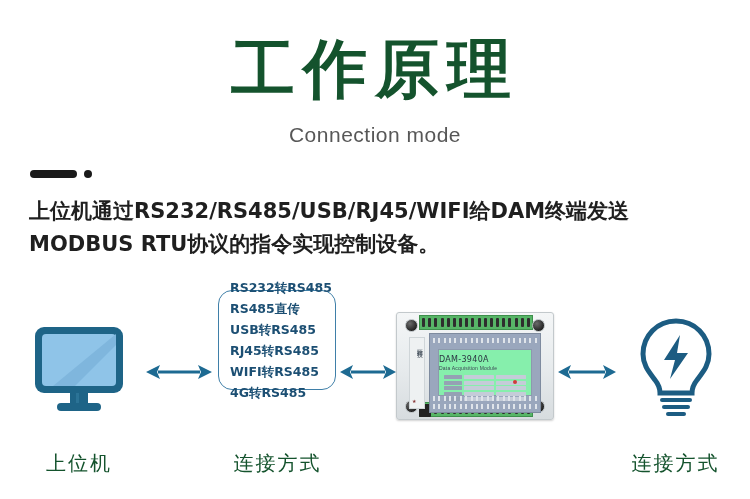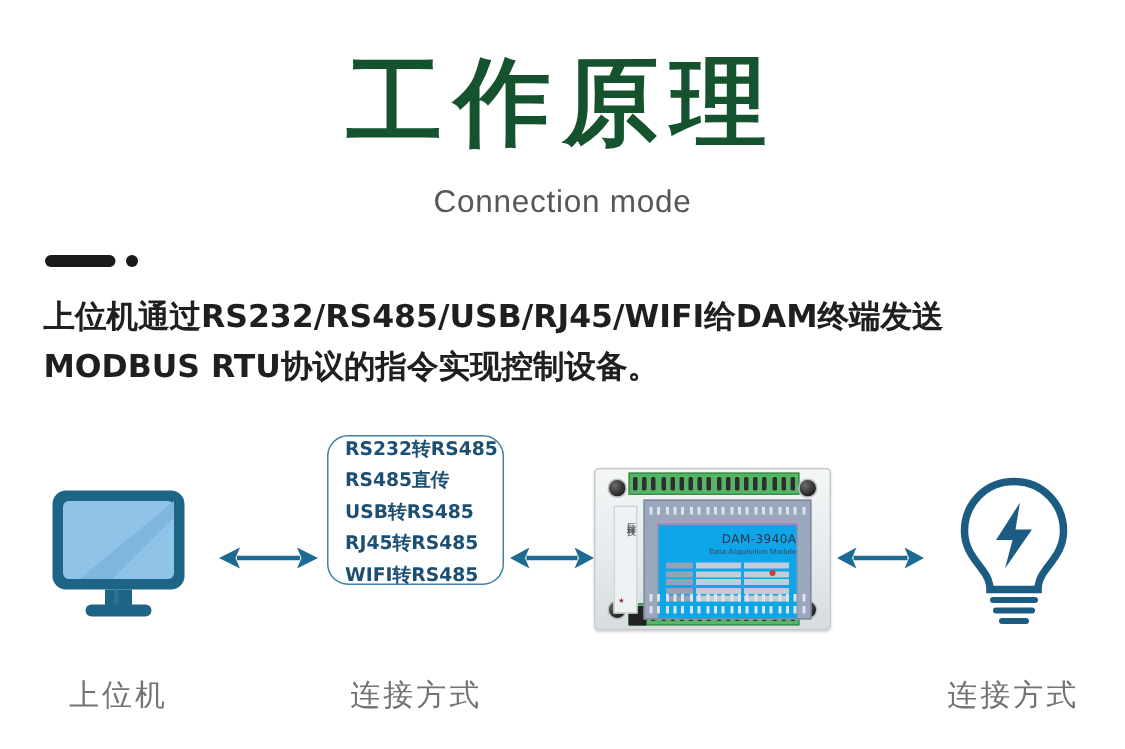--- a/index.html
+++ b/index.html
@@ -96,21 +96,21 @@
     top: 0;
     height: 160px;
   }
   .node-caption {
     position: absolute;
     top: 160px;
     width: 100%;
     text-align: center;
     font-size: 20px;
     line-height: 30px;
-    color: #737373;
+    color: #14532d;
     font-weight: 400;
     letter-spacing: 2px;
     font-family: "DejaVu Sans", "Liberation Sans", sans-serif;
   }
 
   
   #node-host      { left: 14px;  width: 130px; }
   #node-conn      { left: 210px; width: 135px; }
   #node-module    { left: 390px; width: 170px; }
   #node-terminal  { left: 608px; width: 135px; }
@@ -219,25 +219,25 @@
   .mod-face .pinrow.r3 { bottom: 3px; }
   .mod-face .pinrow i {
     display: block;
     width: 2px; height: 5px;
     background: #dfe4ea;
   }
   .mod-label {
     position: absolute;
     left: 8px; right: 8px;
     top: 15px;
-    height: 68px;
-    background: #0ea5e9;
+    height: 47px;
+    background: #86efac;
     border: 1px solid #8d99ad;
     box-sizing: border-box;
-    text-align: right;
+    text-align: left;
   }
   .mod-title {
     font-size: 8px;
     line-height: 10px;
     color: #2b3442;
     margin-top: 5px;
     letter-spacing: 0.3px;
     font-family: "DejaVu Sans", "Liberation Sans", sans-serif;
   }
   .mod-sub {
@@ -365,20 +365,21 @@
       </svg>
     </div>
 
     <div class="node" id="node-conn">
       <div class="conn-box">
         <div class="conn-item">RS232转RS485</div>
         <div class="conn-item">RS485直传</div>
         <div class="conn-item">USB转RS485</div>
         <div class="conn-item">RJ45转RS485</div>
         <div class="conn-item">WIFI转RS485</div>
+        <div class="conn-item">4G转RS485</div>
       </div>
       <div class="node-caption">连接方式</div>
     </div>
 
     <div class="arrow" id="arrow-2">
       <svg width="56" height="24" viewBox="0 0 56 24">
         <line x1="11" y1="12" x2="45" y2="12" stroke="#1d6a92" stroke-width="3"></line>
         <polygon points="0,12 13,5 10,12 13,19" fill="#1d6a92"></polygon>
         <polygon points="56,12 43,5 46,12 43,19" fill="#1d6a92"></polygon>
       </svg>

